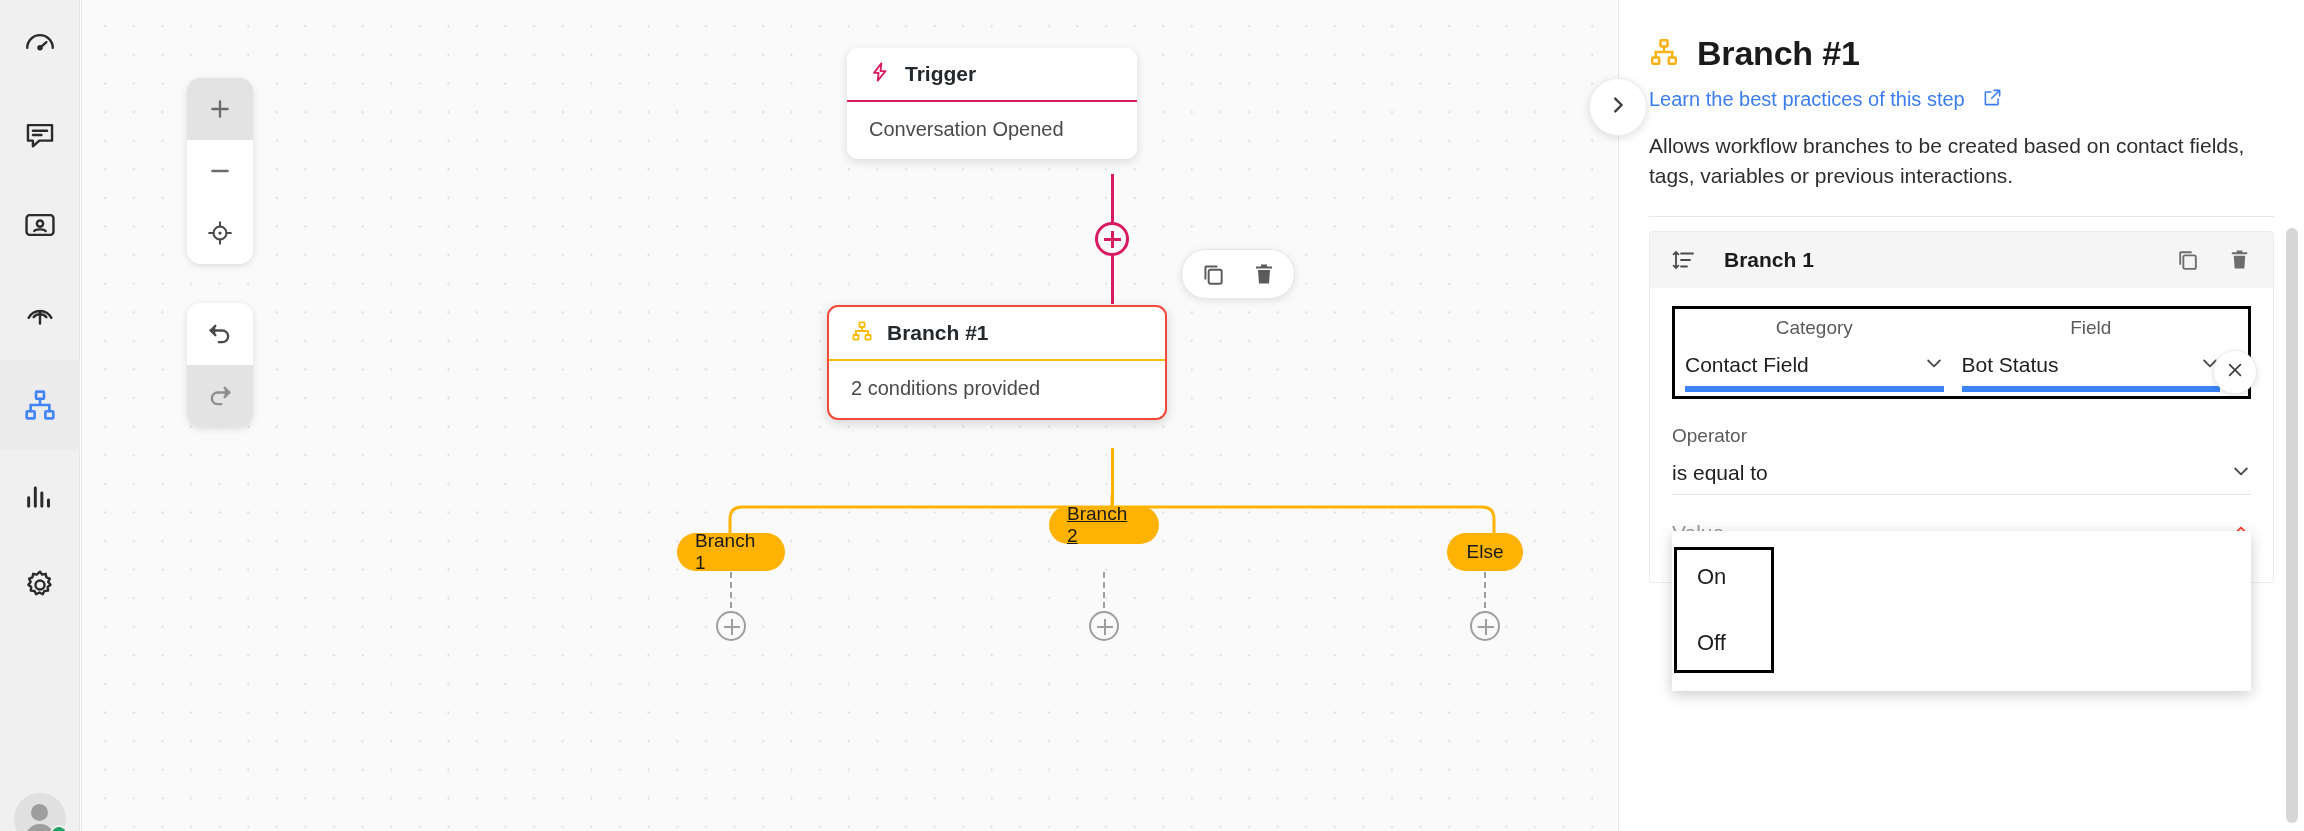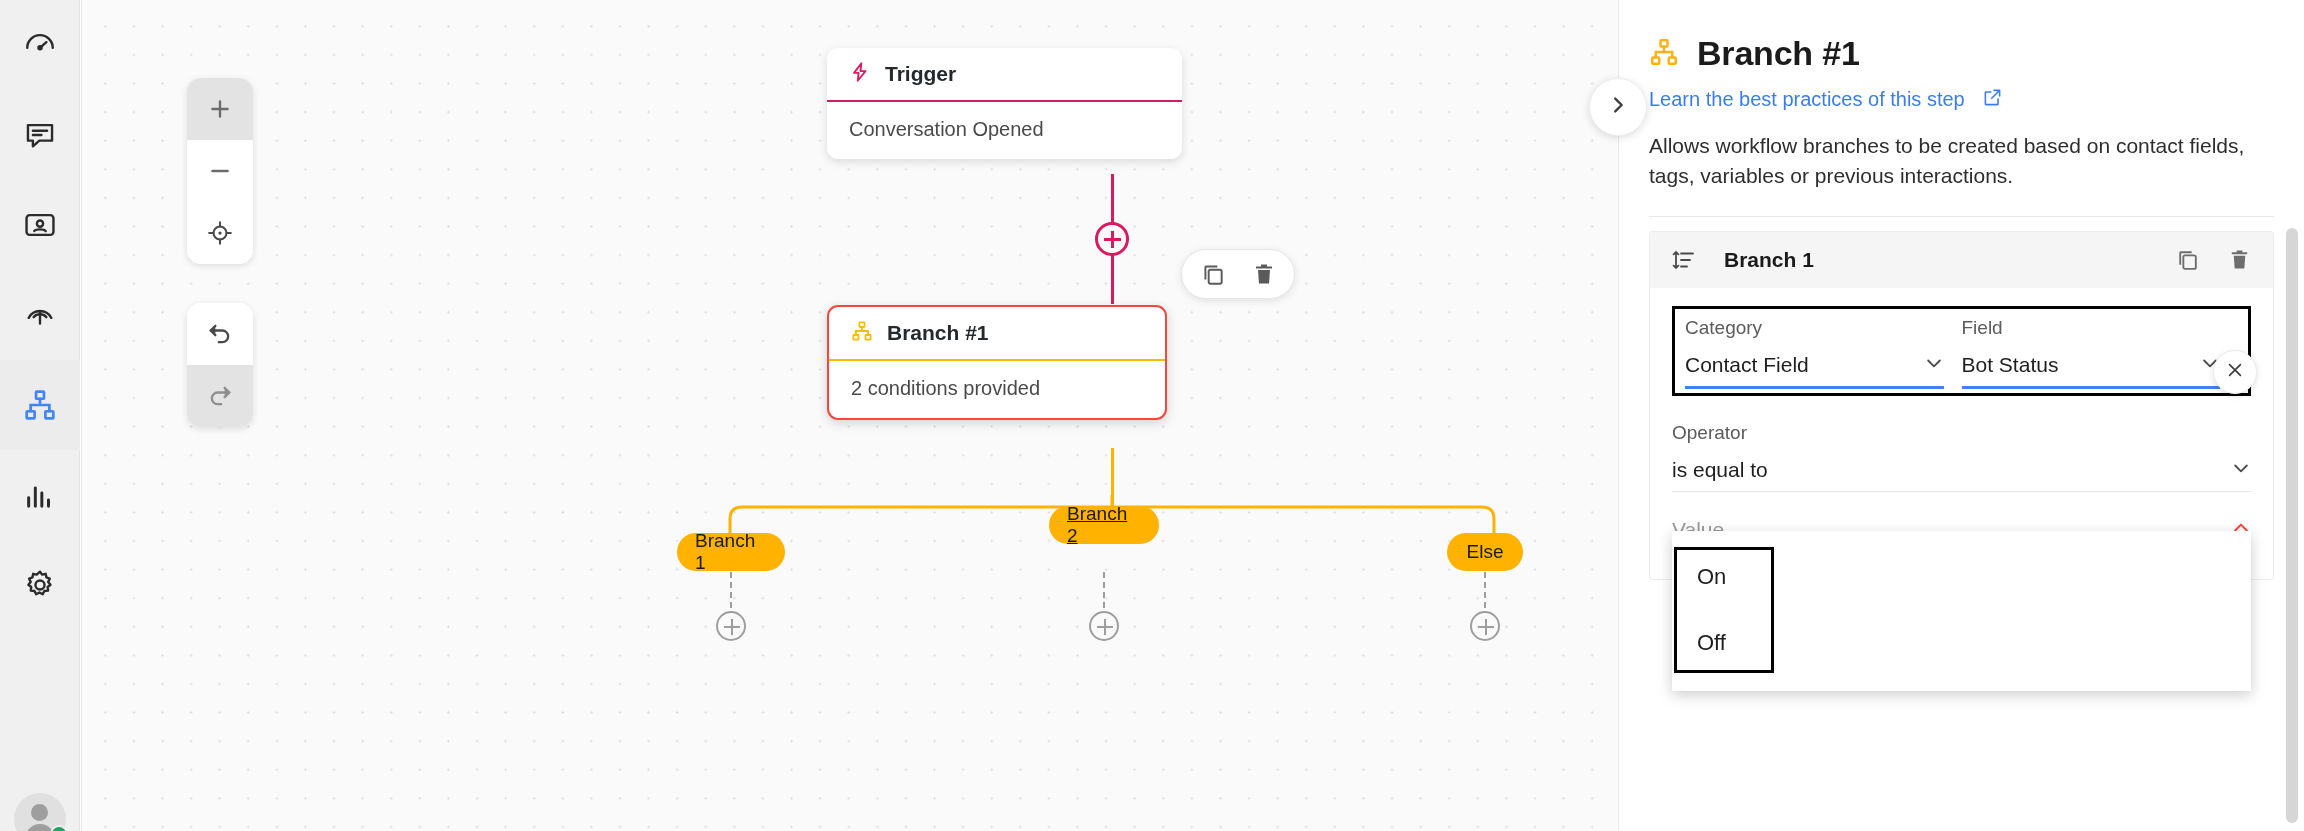--- a/index.html
+++ b/index.html
@@ -90,21 +90,21 @@
   }
   .node-head {
     display: flex; align-items: center; gap: 14px;
     padding: 0 22px; height: 52px;
   }
   .node-title { font-size: 21px; font-weight: bold; color: #24292e; }
   .node-rule { height: 2px; }
   .node-body { padding: 16px 22px 18px 22px; }
   .node-sub { font-size: 20px; color: #4a4a4a; }
 
-  #node-trigger { left: 746px; top: 48px; width: 355px; }
+  #node-trigger { left: 766px; top: 48px; width: 290px; }
   #node-trigger .node-rule { background: #d81b60; }
 
   #node-branch {
     left: 746px; top: 305px; width: 340px;
     border: 2px solid #f4483a;
     box-shadow: 0 3px 12px rgba(0,0,0,.16);
   }
   #node-branch .node-rule { background: #fbbc05; }
 
   .edge { position: absolute; }
@@ -212,25 +212,25 @@
   .bch-spacer { flex: 1 1 auto; }
   .branch-card-head .ico { cursor: pointer; display: flex; }
 
   .cond-area { padding: 18px 22px 26px 22px; position: relative; }
 
   .hl-box {
     border: 3px solid #000000;
     padding: 8px 10px 4px 10px;
     display: flex; gap: 0;
   }
-  .fld { flex: 1 1 0; min-width: 0; padding-right: 18px; }
+  .fld { flex: 1 1 0; min-width: 0; padding-right: 18px; text-align: center; }
   .fld-label { font-size: 19px; color: #5b5b5b; margin-bottom: 14px; }
   .sel-row {
     display: flex; align-items: center; justify-content: space-between;
-    border-bottom: 3px solid #3b82f6; padding-bottom: 9px;
+    border-bottom: 6px solid #3b82f6; padding-bottom: 9px;
   }
   .sel-val { font-size: 21px; color: #1e1e1e; }
   .sel-val.ph { color: #9a9a9a; }
 
   .remove-cond {
     position: absolute; right: 16px; top: 62px;
     width: 44px; height: 44px; border-radius: 50%;
     background: #ffffff; border: 1px solid #ececec;
     box-shadow: 0 2px 6px rgba(0,0,0,.12);
     display: flex; align-items: center; justify-content: center;

